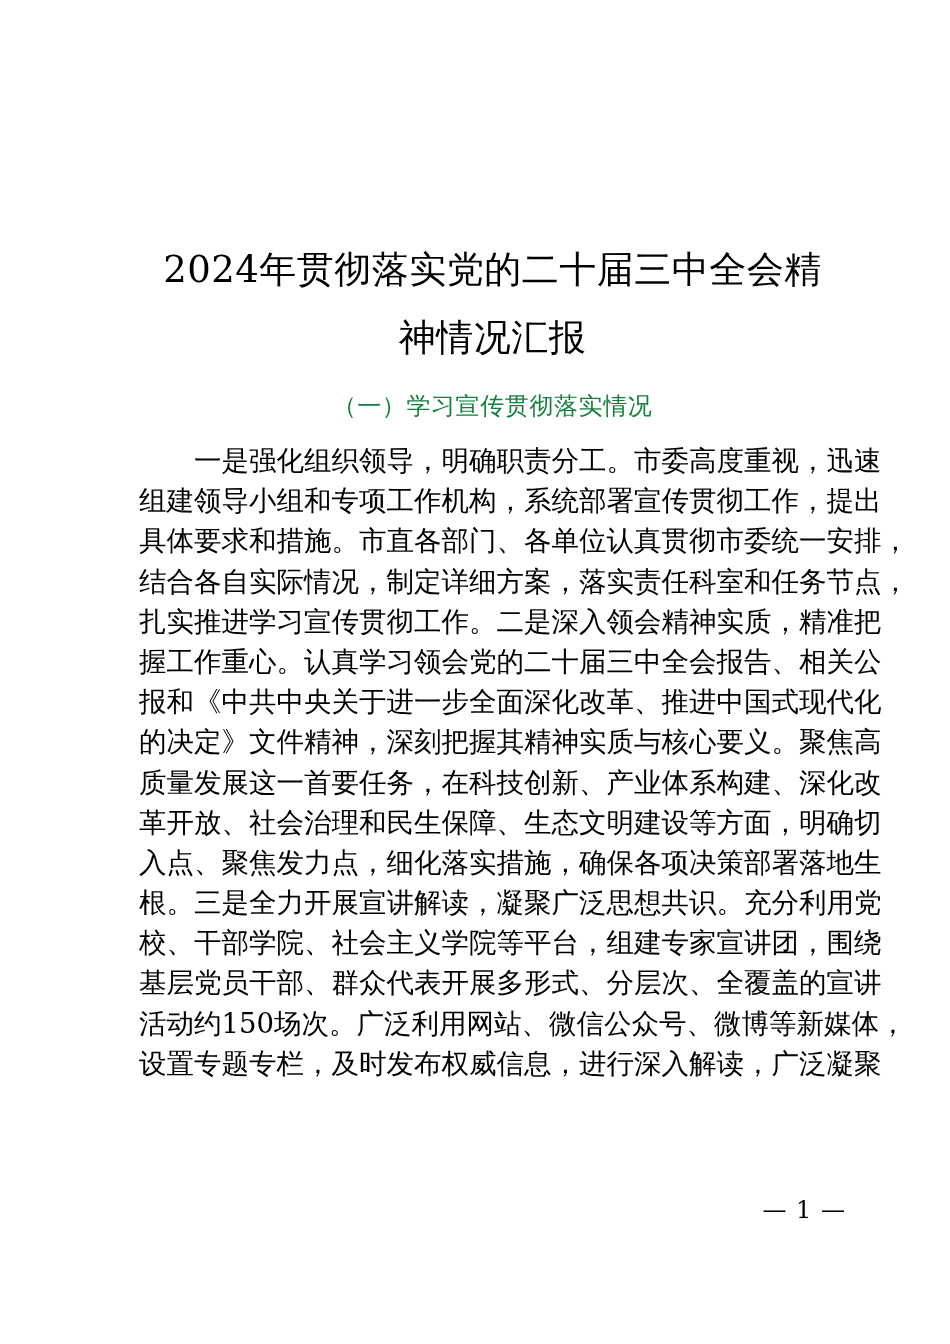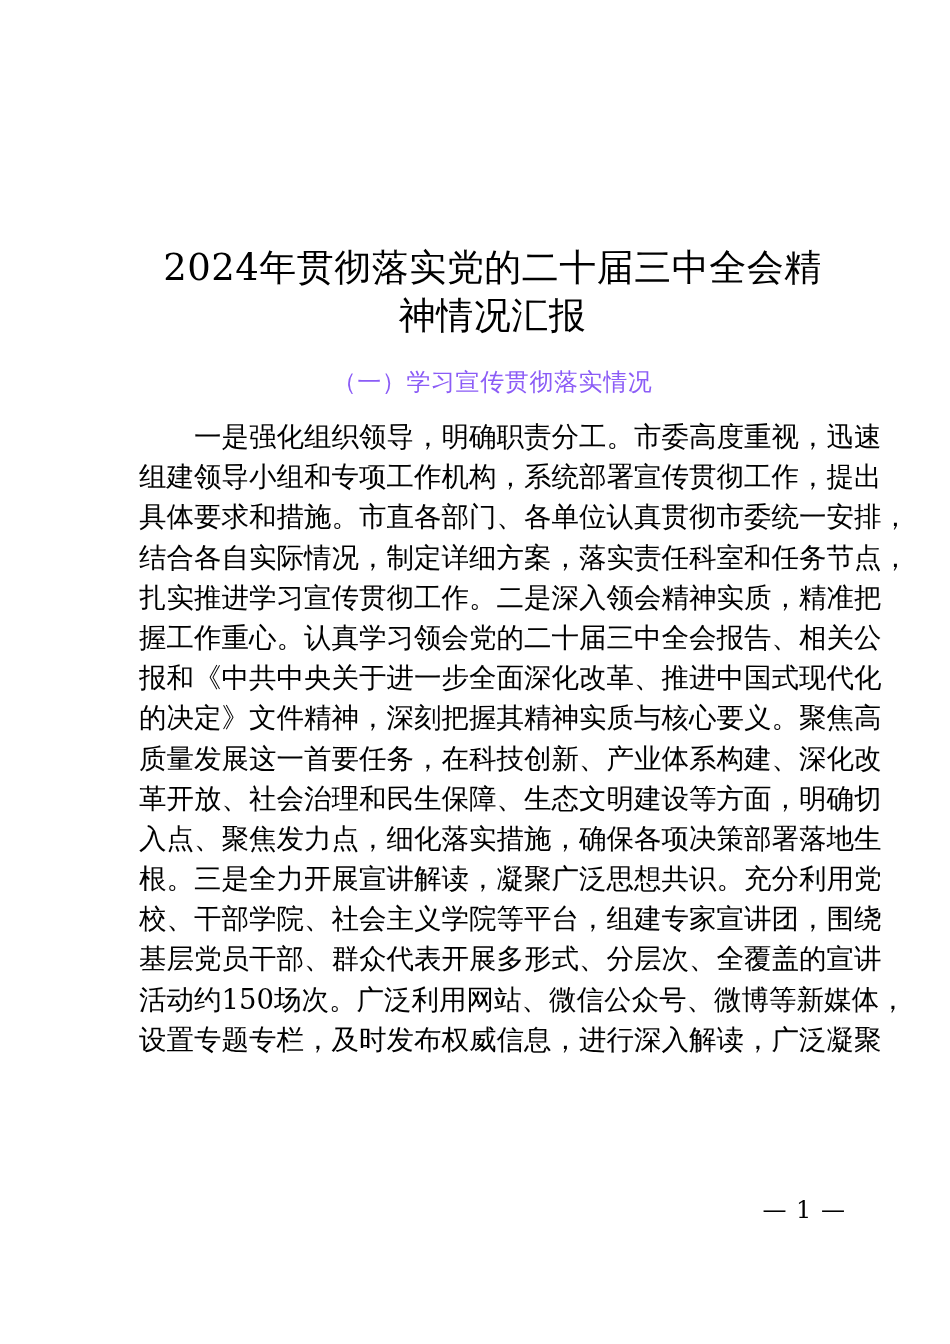--- a/index.html
+++ b/index.html
@@ -25,26 +25,26 @@
 
   .content {
     position: absolute;
     left: 139px;
     top: 0;
     width: 707px;
   }
 
   
   .doc-title {
-    margin: 16px;
+    margin: 8px;
     padding-top: 228px;
     font-family: "DejaVu Serif", "Liberation Serif", serif;
     font-size: 37px;
     font-weight: 400;
-    line-height: 48px;
+    line-height: 68px;
     letter-spacing: 0.5px;
     text-align: center;
     color: #000000;
     white-space: pre-wrap;
   }
 
   
   .heading-1 {
     margin: 0;
     padding-top: 16px;
@@ -60,21 +60,21 @@
   
   .heading-2 {
     margin: 0;
     padding-top: 6px;
     font-family: "DejaVu Serif", "Liberation Serif", serif;
     font-size: 24px;
     font-weight: 400;
     line-height: 40px;
     letter-spacing: 0.6px;
     text-align: center;
-    color: #8b5cf6;
+    color: #15803d;
   }
 
   
   .body-block {
     padding-top: 14px;
   }
 
   .body-line {
     font-family: "DejaVu Serif", "Liberation Serif", serif;
     font-size: 27.5px;

